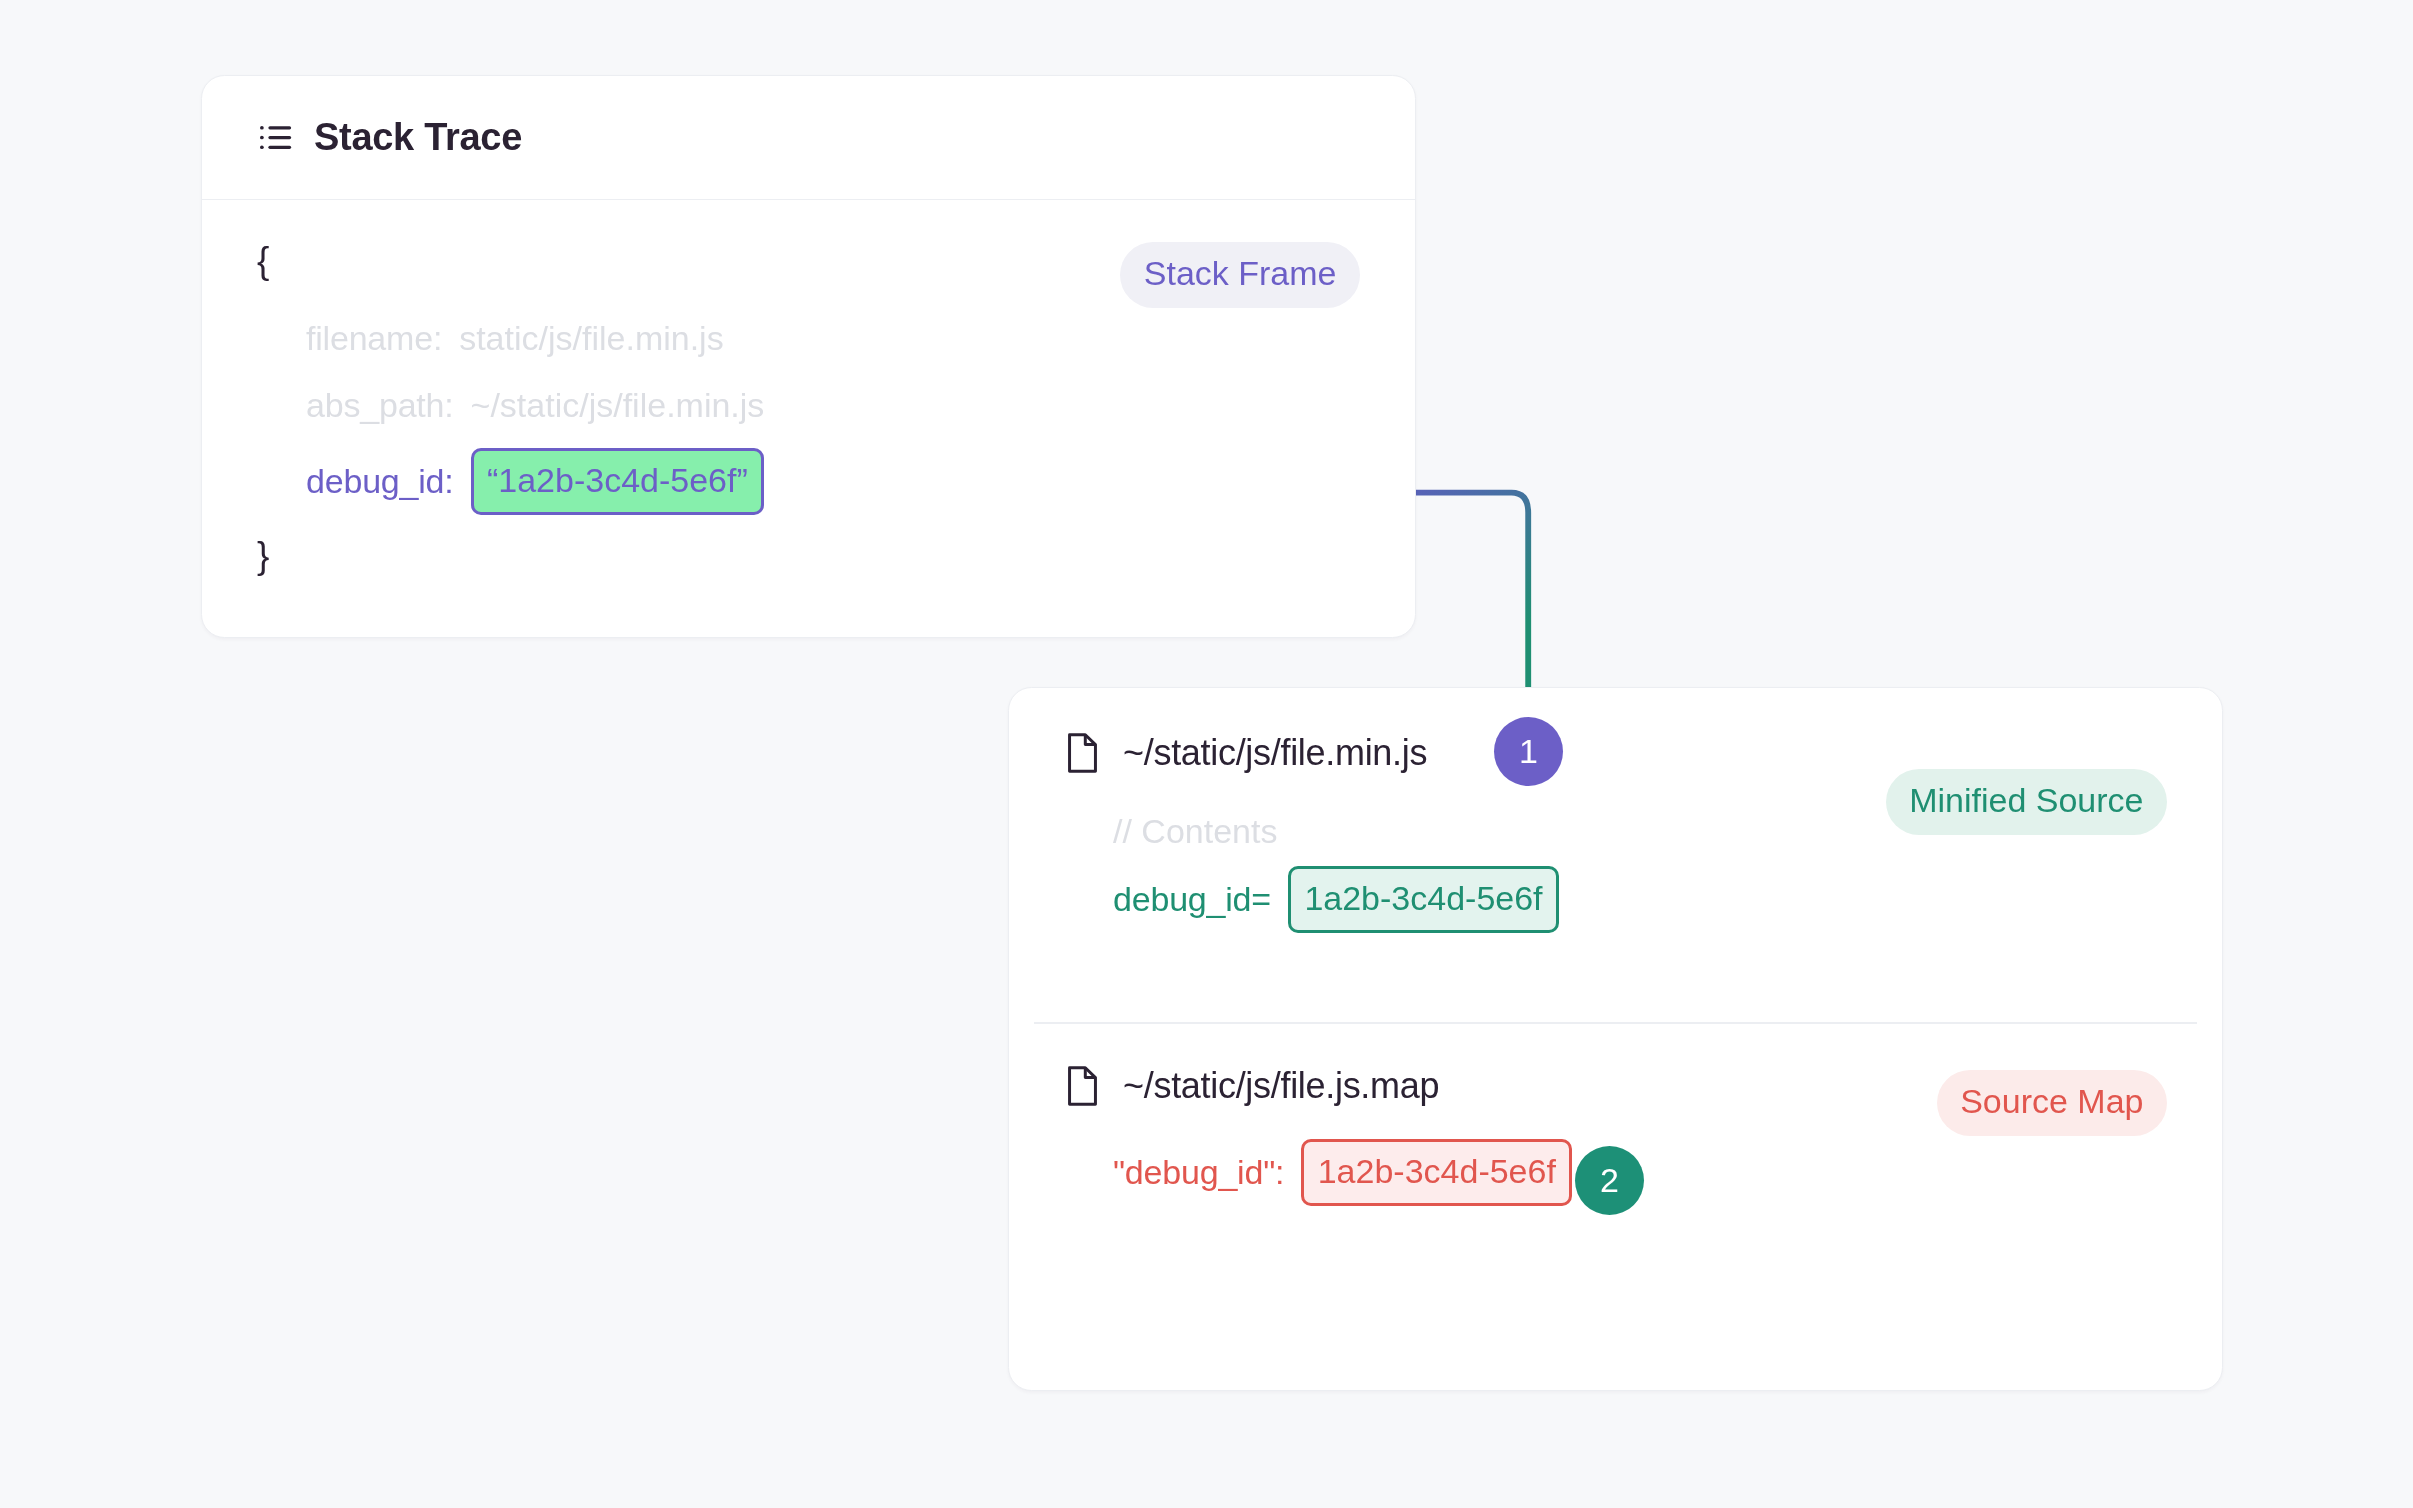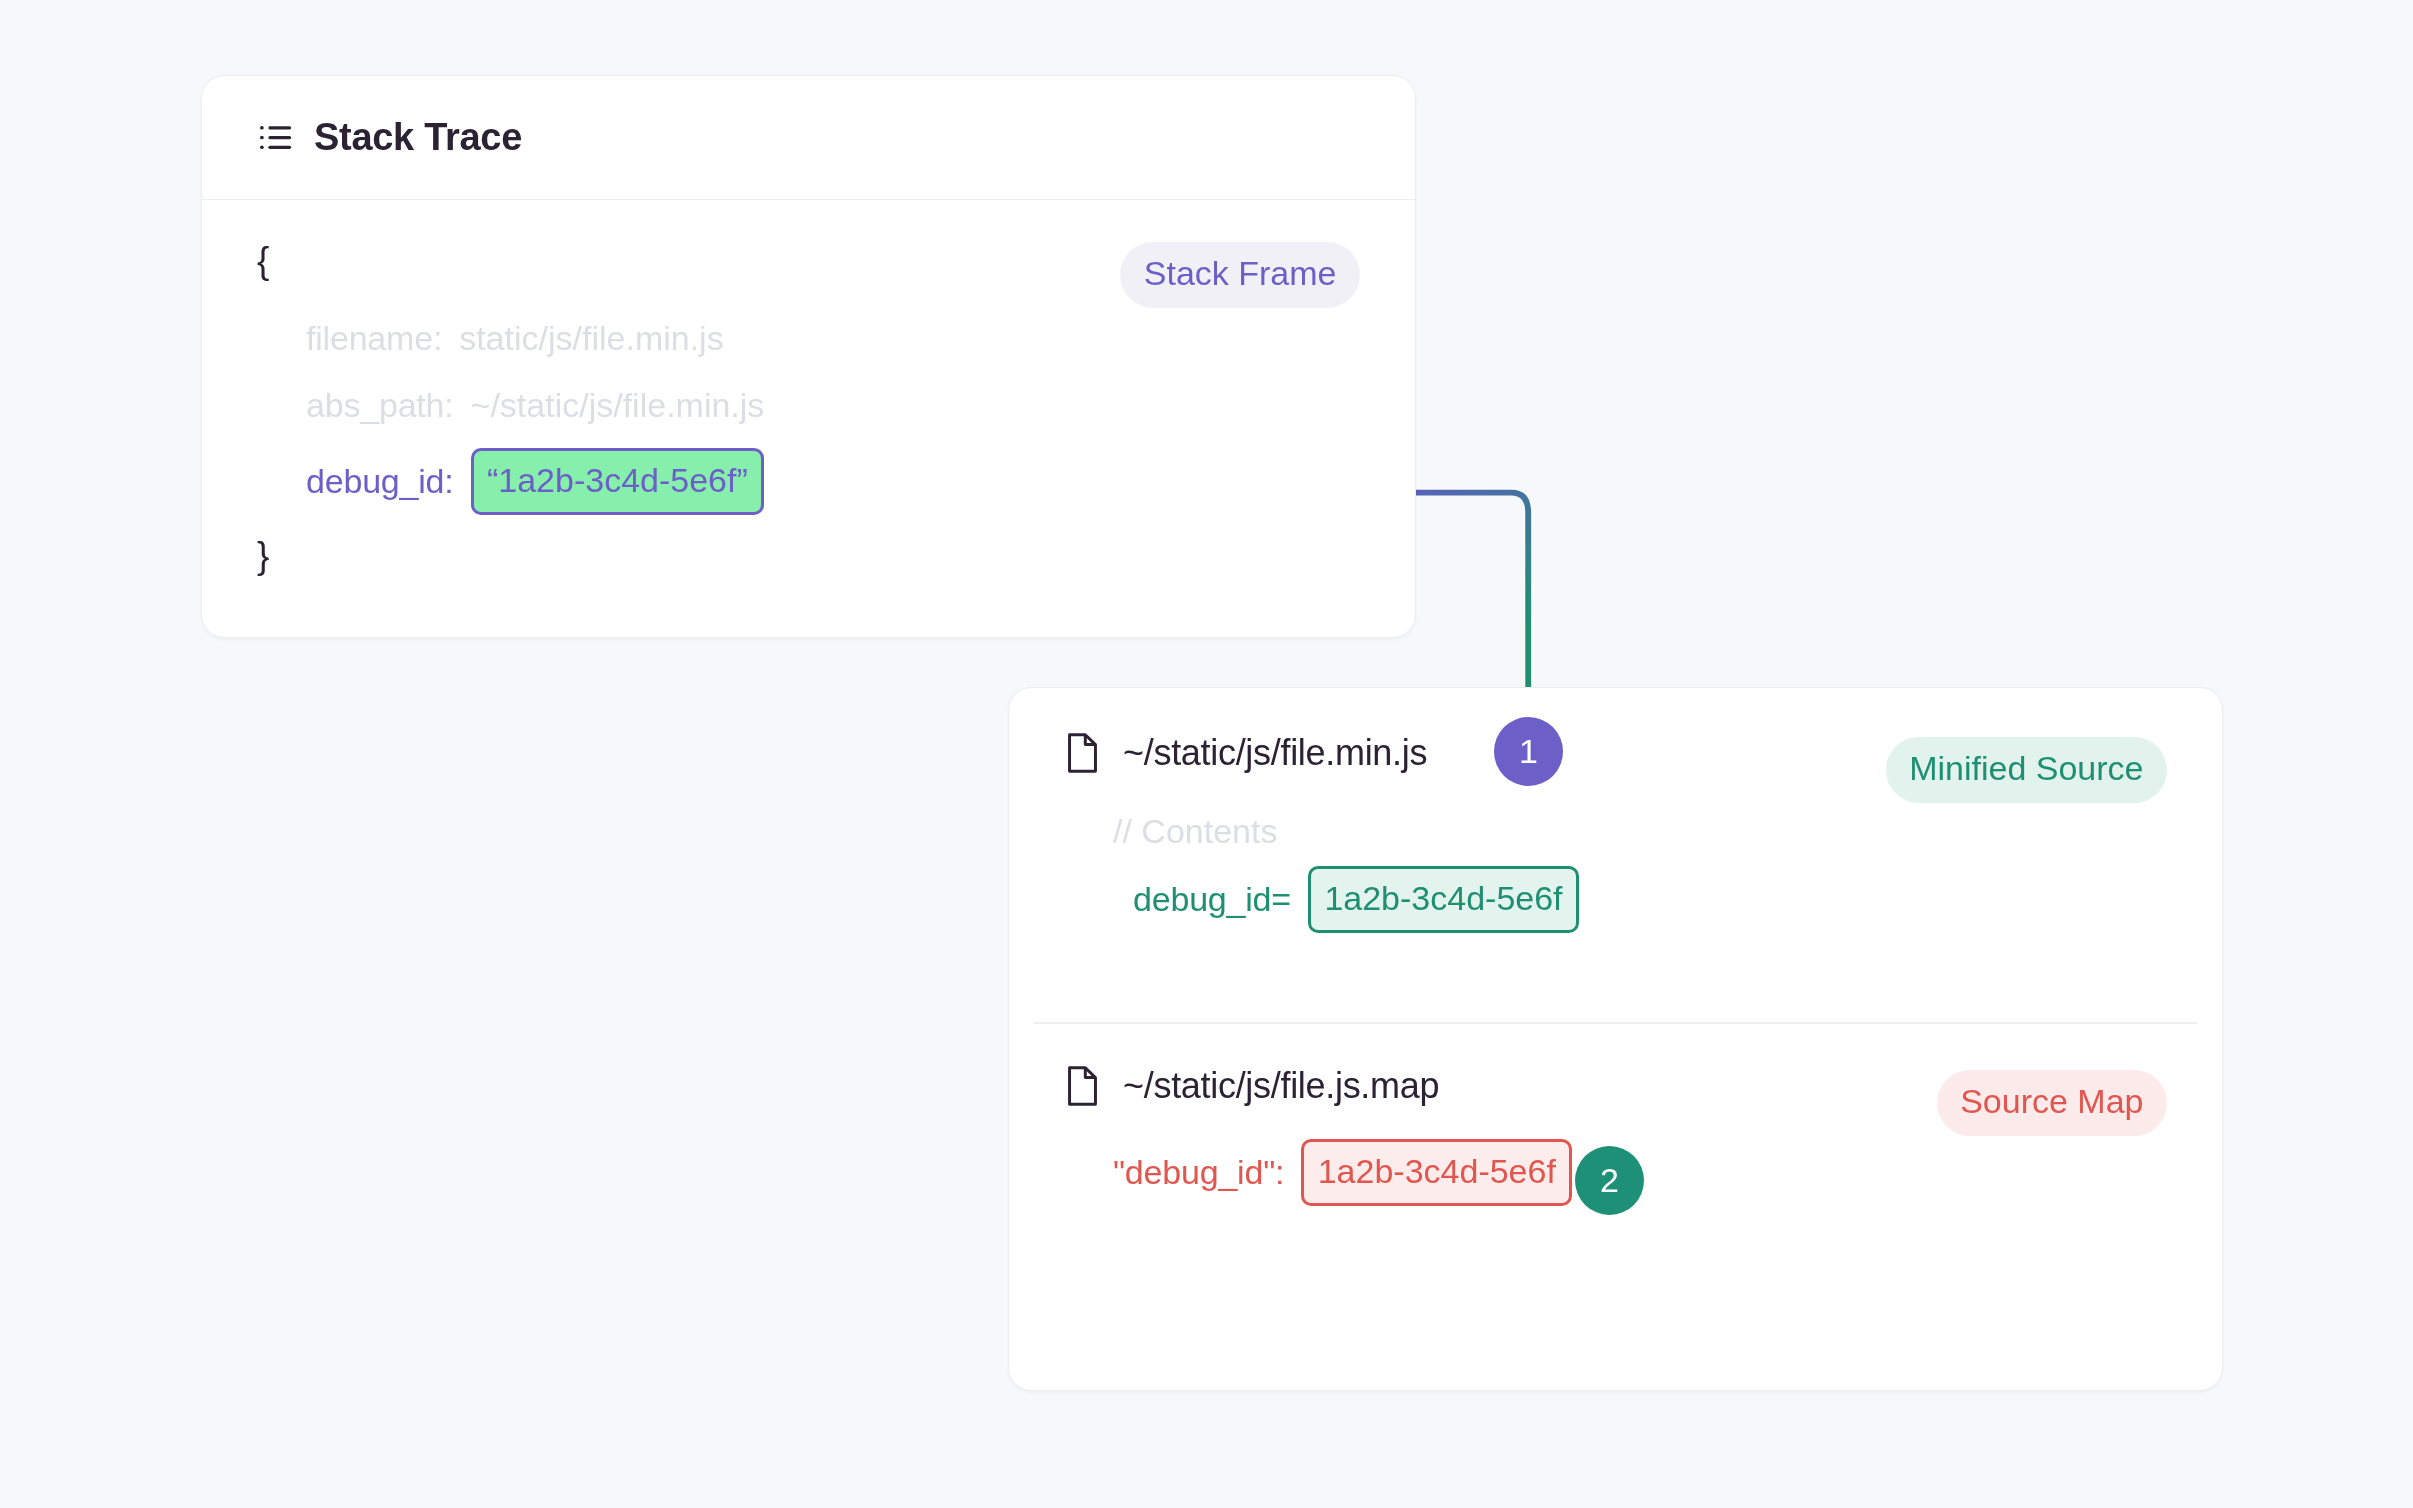--- a/index.html
+++ b/index.html
@@ -104,21 +104,21 @@
     display: inline-flex;
     align-items: center;
     justify-content: center;
     border-radius: 837px;
     font-size: 34px;
     padding: 11.7px 23.5px 15px 23.5px;
     white-space: nowrap;
   }
 
   .pill-stackframe { color: #6c5fc7; background: #f0f0f6; }
-  .pill-minified   { color: #1f8f72; background: #e2f2ec; }
+  .pill-minified   { color: #1f8f72; background: #e2f2ec; margin-top: 32px; }
   .pill-sourcemap  { color: #e1564e; background: #fcebea; }
 
   
   .file-row {
     position: absolute;
     display: flex;
     align-items: center;
     gap: 22px;
   }
   .file-icon { width: 37px; height: 42px; flex: 0 0 37px; display: block; }
@@ -240,21 +240,21 @@
           <path d="M2.6 1.6 h9 l5.8 5.6 v15.2 a0 0 0 0 1 0 0 H2.6 Z" fill="none" stroke="#2b2233" stroke-width="1.7" stroke-linejoin="round"></path>
           <path d="M11.6 1.6 v5.6 h5.8" fill="none" stroke="#2b2233" stroke-width="1.7" stroke-linejoin="round"></path>
         </svg>
         <span class="file-name">~/static/js/file.min.js</span>
       </div>
 
       <span class="pill pill-minified" style="right:55px; top:49px;">Minified Source</span>
 
       <div class="code-line muted" style="left:104px; top:124px;">// Contents</div>
 
-      <div class="code-line" style="left:104px; top:178px; color:#1f8f72;margin-left:20px;">
+      <div class="code-line" style="left:104px; top:178px; color:#1f8f72;">
         <span class="kv-key">debug_id=</span>
         <span class="kv-gap"></span>
         <span class="chip chip-teal">1a2b-3c4d-5e6f</span>
       </div>
 
 
       <div class="section-divider" style="top:334px;"></div>
 
       <div class="file-row" style="left:55px; top:377px;">
         <svg class="file-icon" viewBox="0 0 20 24">

